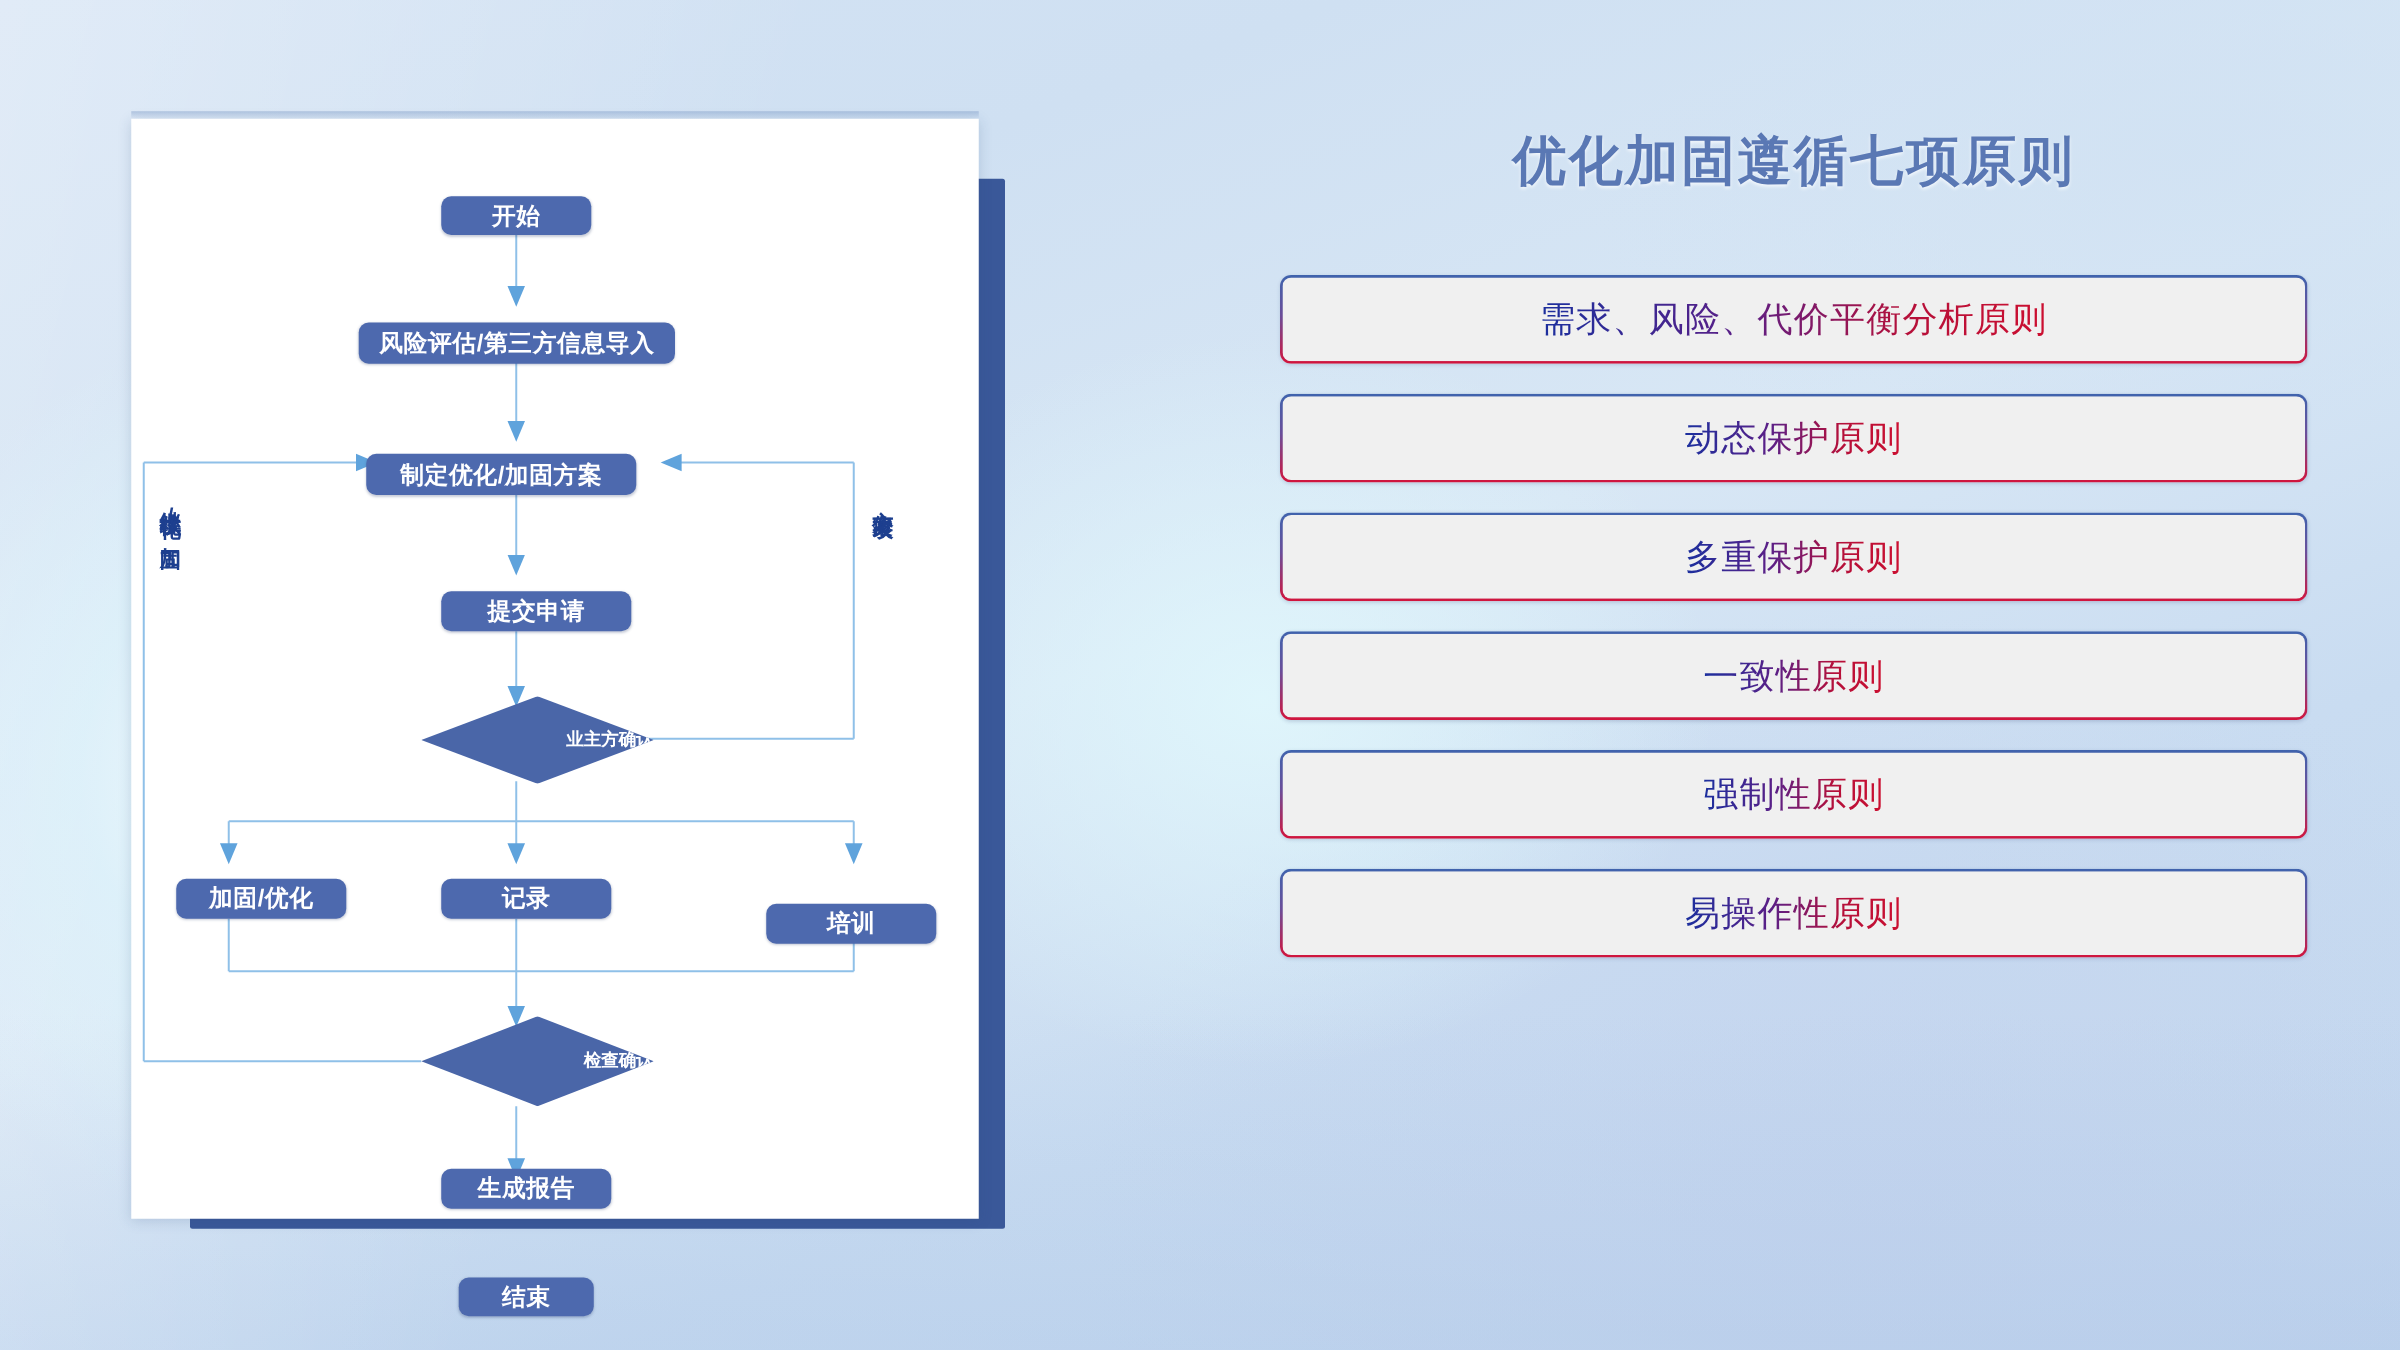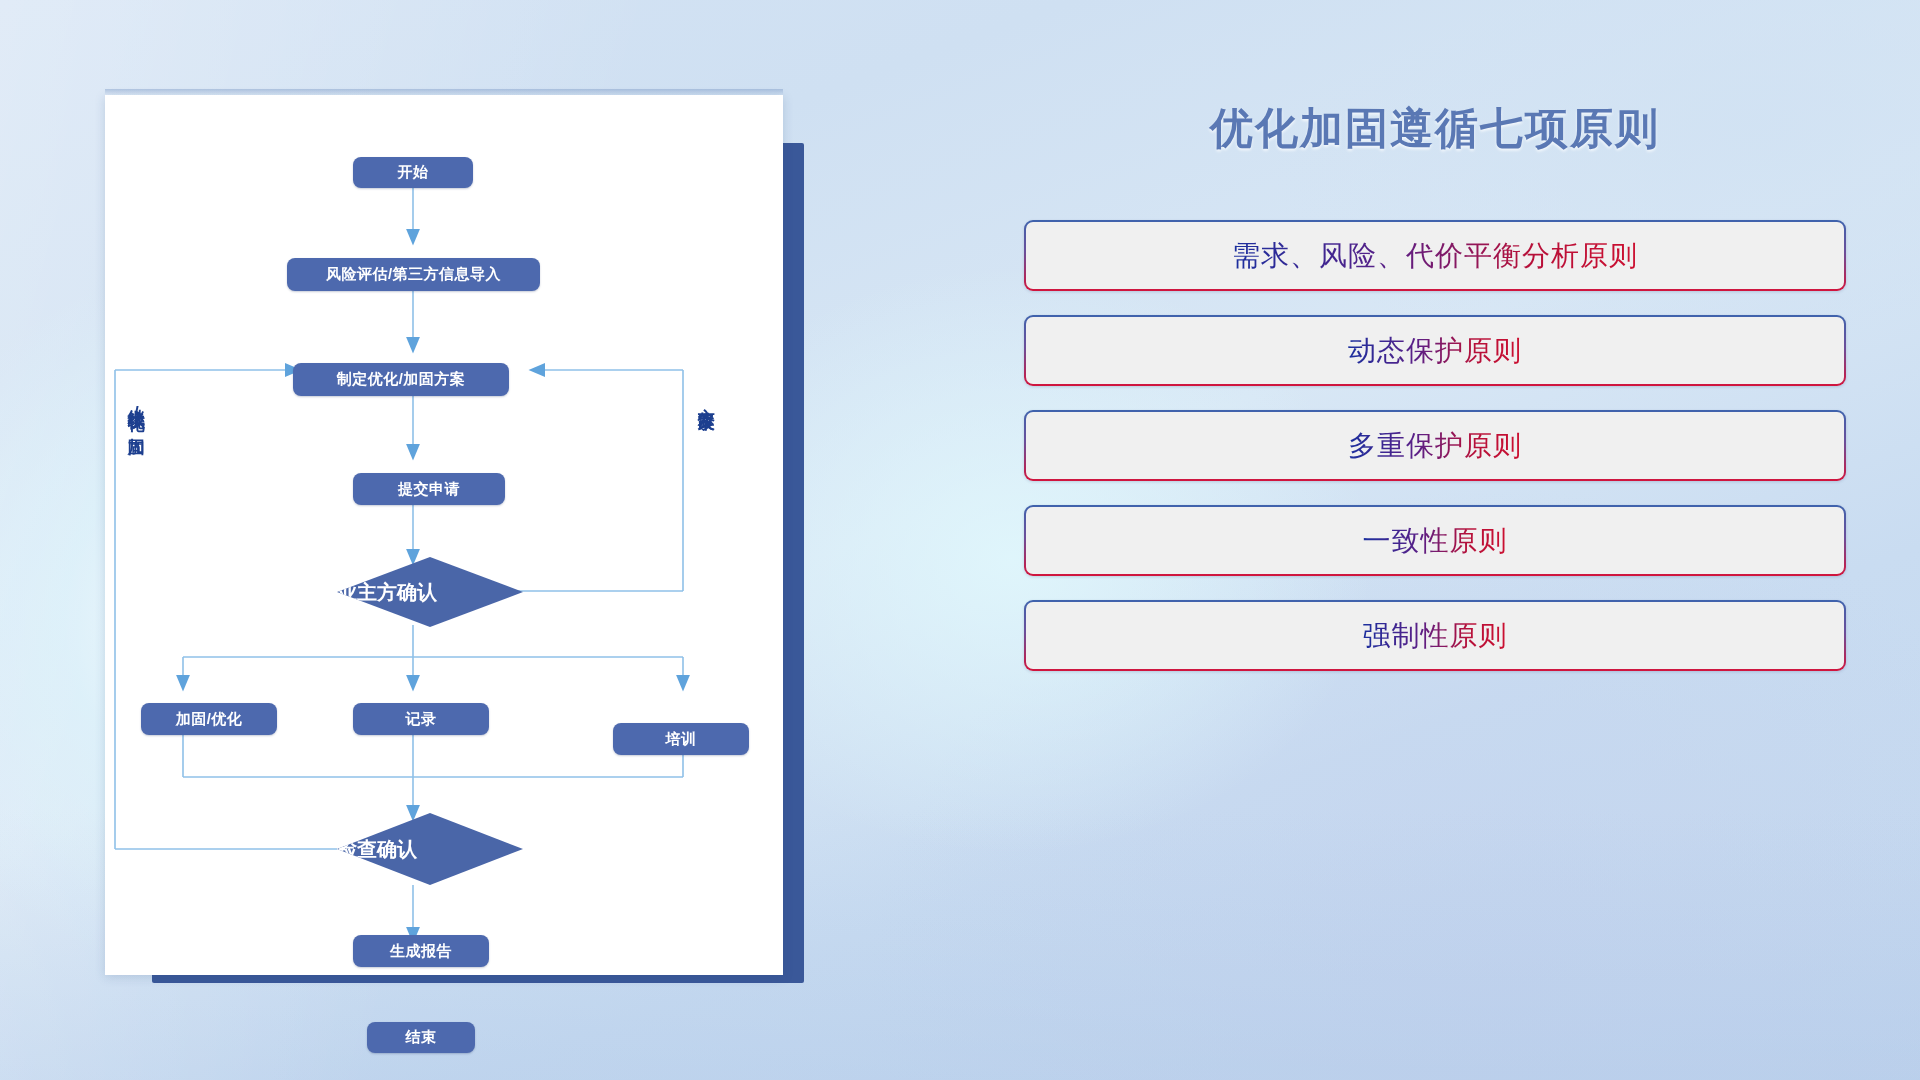--- a/index.html
+++ b/index.html
@@ -39,28 +39,28 @@
     content:"";position:absolute;left:0;top:-6px;width:100%;height:6px;
     background:linear-gradient(180deg,rgba(120,150,195,.45),rgba(120,150,195,0));
   }
   #flow{ position:absolute; inset:0; }
 
   .node{
     position:absolute;
     display:flex; align-items:center; justify-content:center;
     color:#ffffff; font-weight:bold; white-space:nowrap;
     background:#4d69ae; border-radius:8px;
-    font-size:15px; letter-spacing:.5px;
+    font-size:19px; letter-spacing:.5px;
     box-shadow:0 1px 2px rgba(30,50,100,.25);
   }
   .diamond{
     position:absolute; background:#4a66a8;
     clip-path:polygon(50% 0%, 100% 50%, 50% 100%, 0% 50%);
-    display:flex; align-items:center; justify-content:flex-start;
-    color:#ffffff; font-weight:bold; font-size:20px; white-space:nowrap;
+    display:flex; align-items:center; justify-content:flex-end;
+    color:#ffffff; font-weight:bold; font-size:14px; white-space:nowrap;
   }
   .vlabel{
     position:absolute;
     writing-mode:vertical-rl; text-orientation:upright;
     color:#1d3f8f; font-size:17px; font-weight:bold; letter-spacing:2px;
     line-height:1.05;
   }
   svg.wires{ position:absolute; inset:0; width:678px; height:880px; pointer-events:none; }
 
   
@@ -206,15 +206,18 @@
     </div>
     <div class="principle">
       <span class="ptext">多重保护原则</span>
     </div>
     <div class="principle">
       <span class="ptext">一致性原则</span>
     </div>
     <div class="principle">
       <span class="ptext">强制性原则</span>
     </div>
+    <div class="principle">
+      <span class="ptext">易操作性原则</span>
+    </div>
 
   </div>
 </div>
 
 </body></html>

